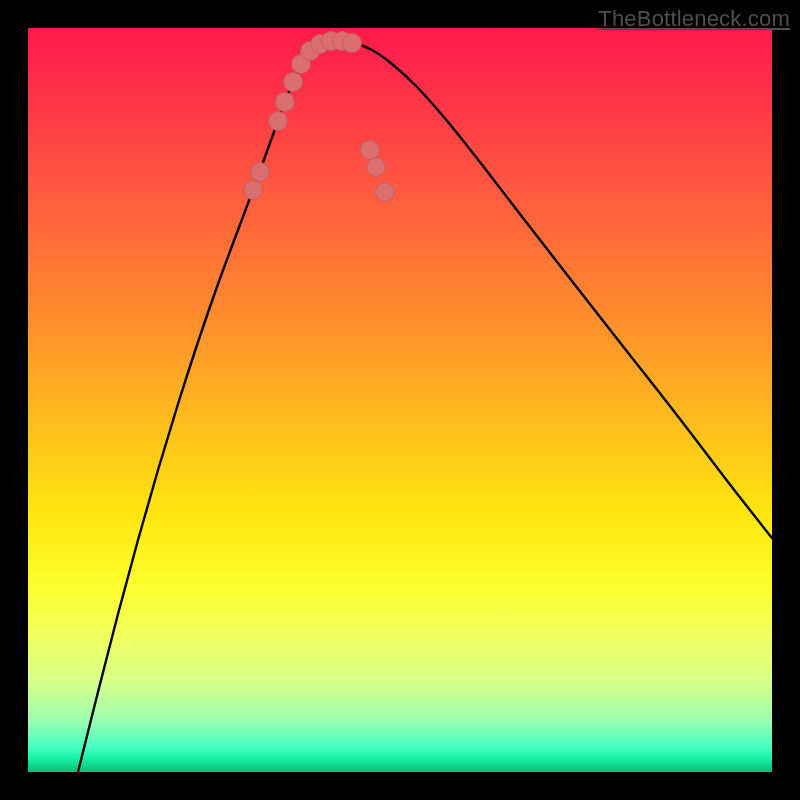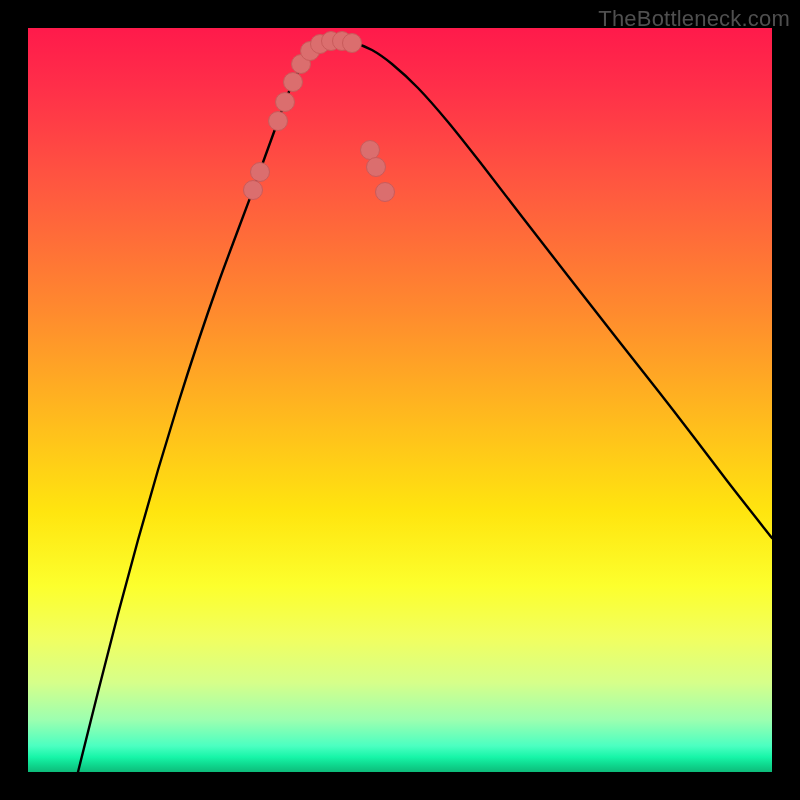--- a/index.html
+++ b/index.html
@@ -48,20 +48,21 @@
   }
   .watermark {
     position: absolute;
     top: 6px;
     right: 10px;
     color: #4f4f4f;
     font-size: 22px;
     letter-spacing: 0.2px;
     font-weight: 500;
     user-select: none;
+    text-decoration: underline;
   }
   svg.curve {
     position: absolute;
     inset: 0;
     width: 744px;
     height: 744px;
   }
 </style>
 </head>
 <body>

